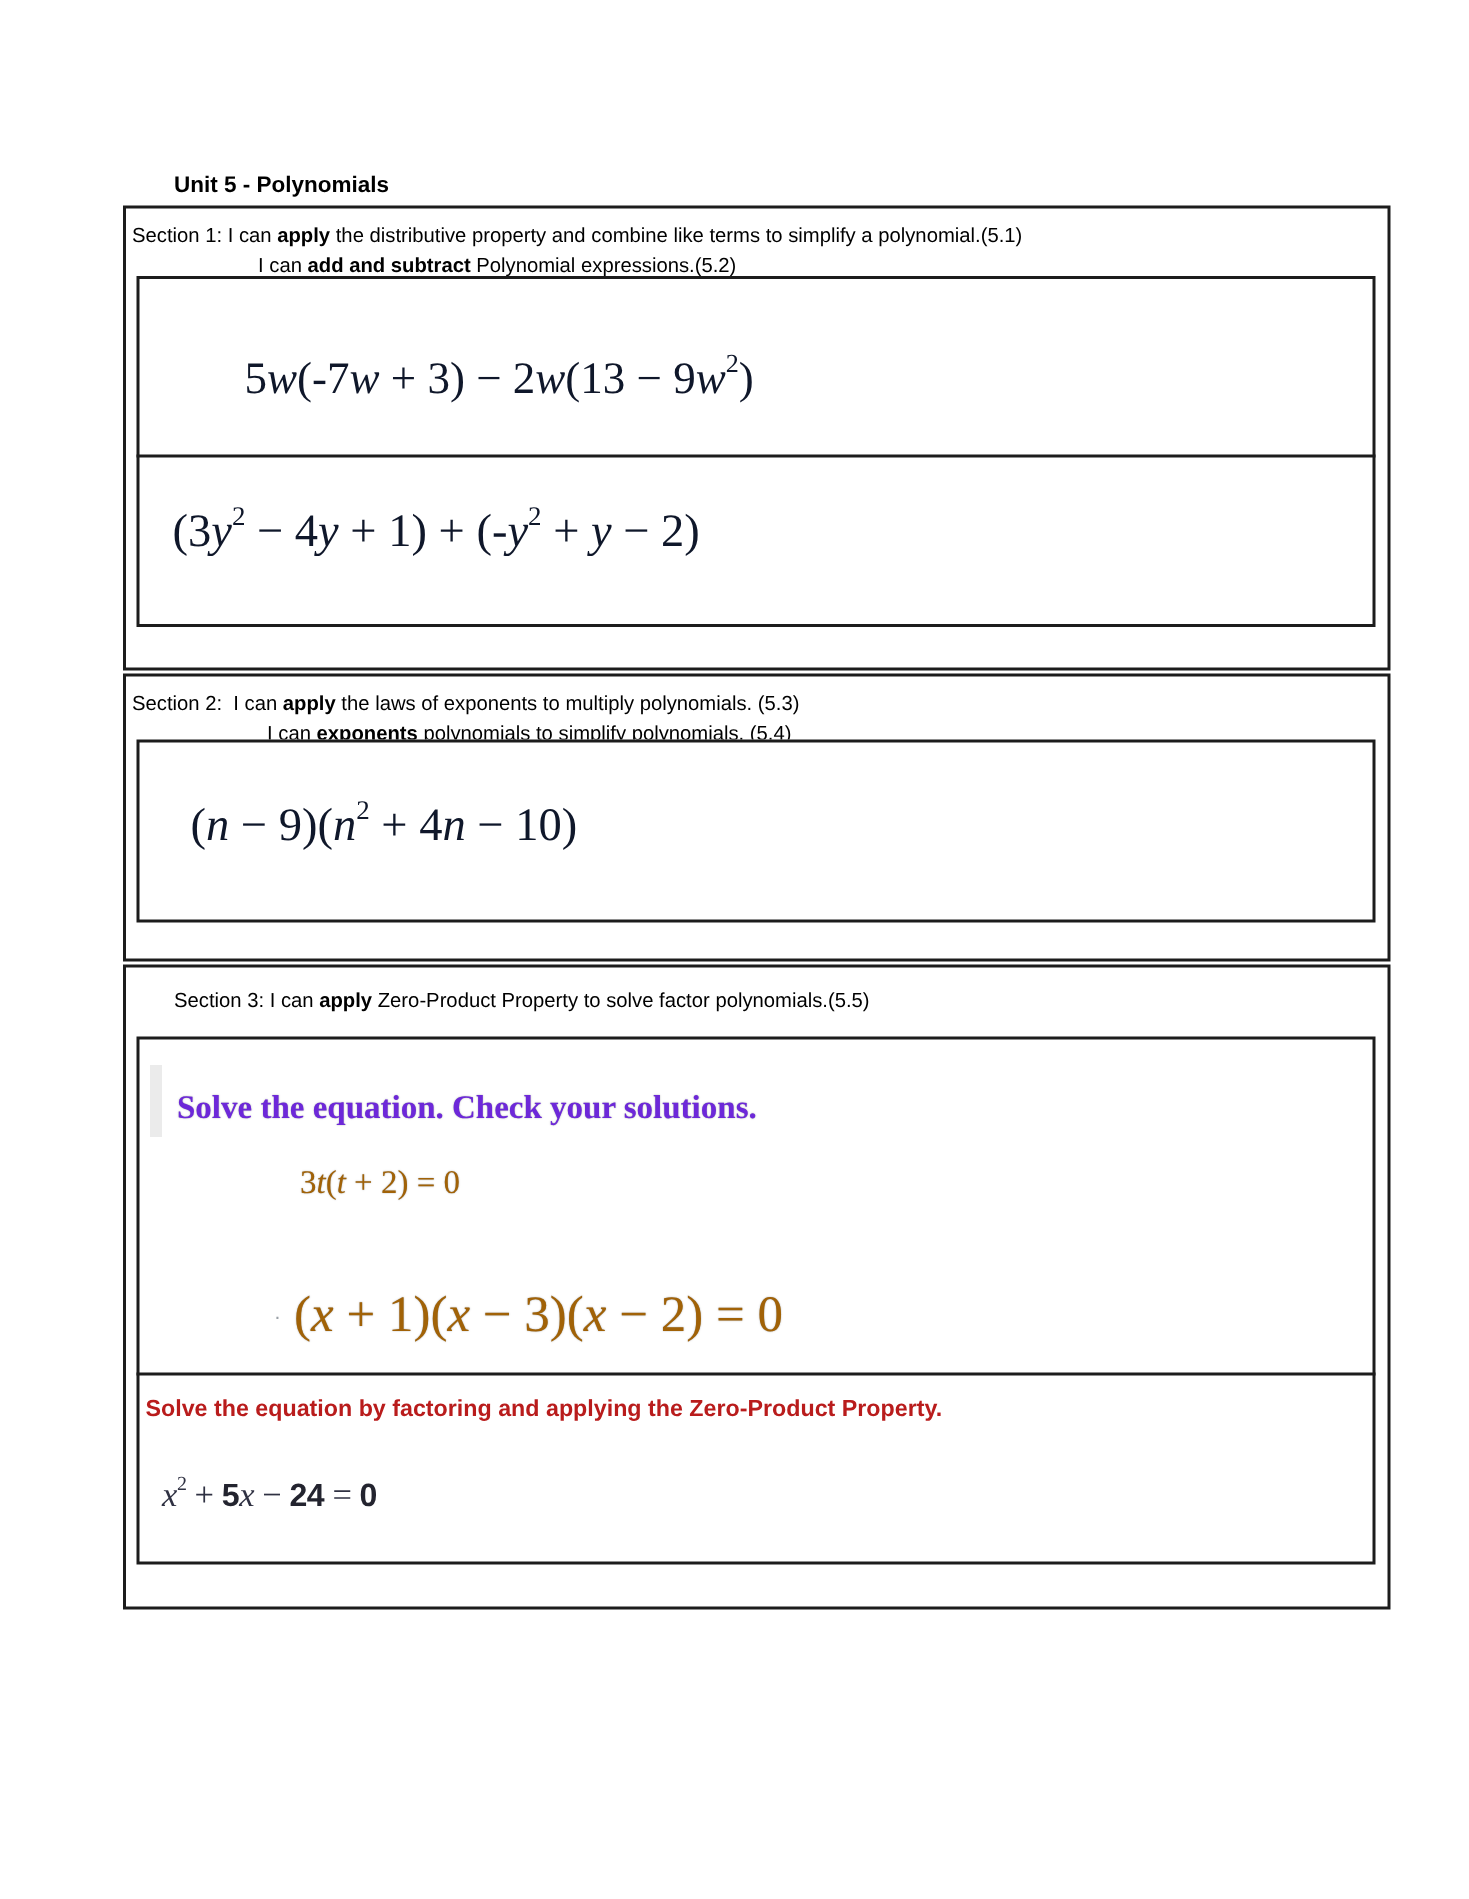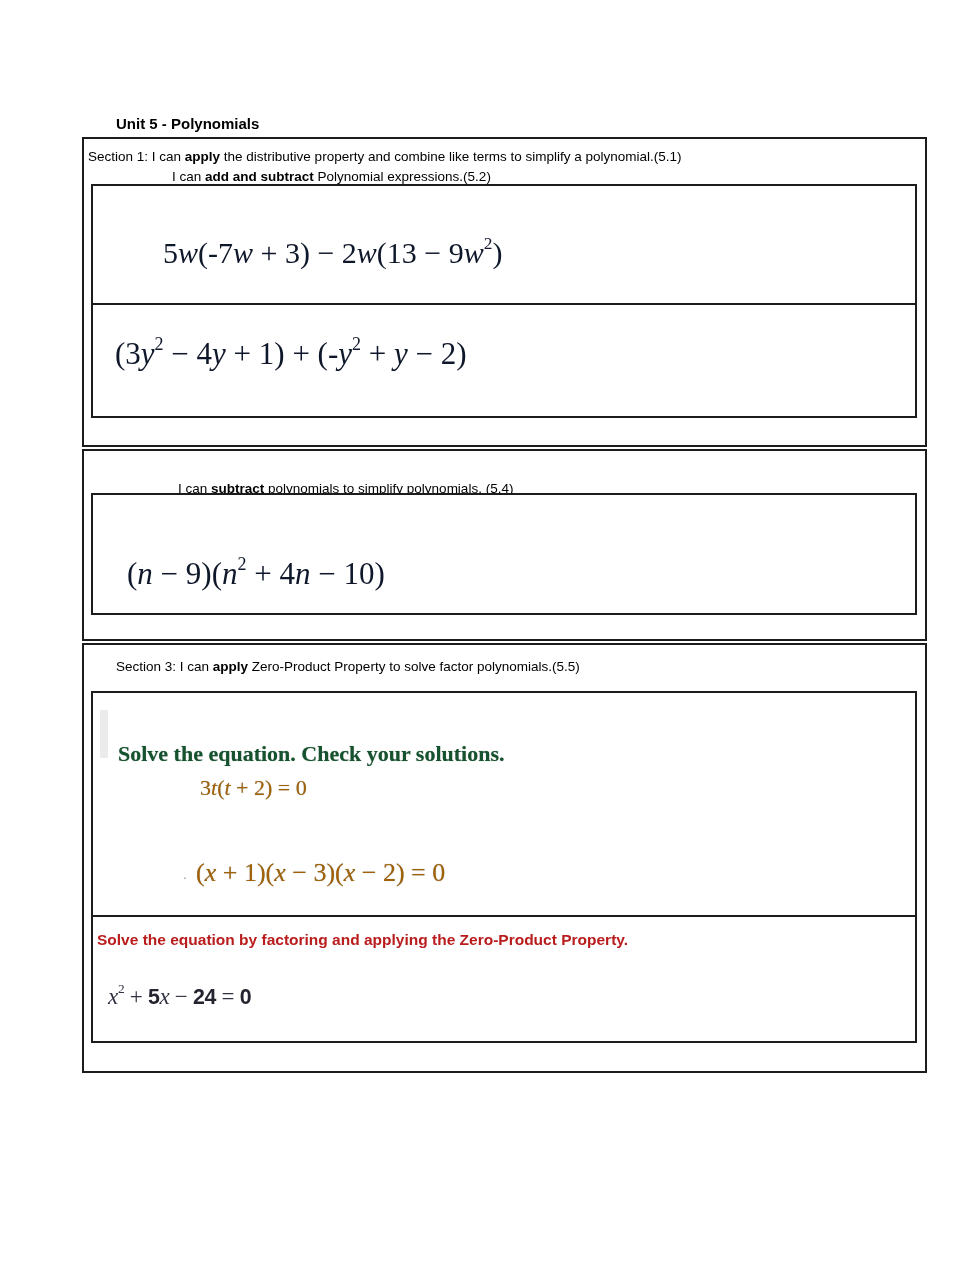--- a/index.html
+++ b/index.html
@@ -11,26 +11,26 @@
   .hline{position:absolute;height:2px;background:#1c1c1c;}
   .secline{position:absolute;font-size:13.5px;white-space:pre-wrap;line-height:18px;}
   .secline .b{font-weight:bold;}
   .heading-sans{position:absolute;font-size:15.5px;font-weight:bold;}
   .math{position:absolute;font-family:"Liberation Serif",serif;white-space:pre;color:#0f172a;}
   .math .it{font-style:italic;}
   .math .b{font-family:"Liberation Sans",sans-serif;font-weight:bold;font-size:0.93em;}
   .math sup{font-size:58%;line-height:0;position:relative;top:-0.15em;}
   .m1{left:163px;top:236px;font-size:30px;}
   .m2{left:115px;top:336px;font-size:31px;}
-  .m3{left:127px;top:532px;font-size:31px;margin-top:24px;}
+  .m3{left:127px;top:532px;font-size:31px;}
   .scan{color:#a16207;text-shadow:0 0 1px rgba(70,74,82,.55);}
   .heading-serif{position:absolute;left:118px;top:725px;font-family:"Liberation Serif",serif;
-                 font-weight:bold;font-size:22px;color:#14532d;text-shadow:0 0 1px rgba(58,61,66,.5);margin-top:16px;}
+                 font-weight:bold;font-size:22px;color:#6d28d9;text-shadow:0 0 1px rgba(58,61,66,.5);}
   .m4{left:200px;top:775px;font-size:22px;}
-  .m5{left:196px;top:858px;font-size:26px;}
+  .m5{left:196px;top:858px;font-size:34px;}
   .scan-bar{position:absolute;left:100px;top:710px;width:8px;height:48px;background:#ebebeb;}
   .scan-dot{position:absolute;left:183px;top:866px;font-size:14px;color:#9aa0a6;}
   .heading-blue{position:absolute;left:97px;top:931px;font-size:15.5px;font-weight:bold;}
   .m6{left:108px;top:984px;font-size:23px;letter-spacing:-0.3px;color:#2f3142;}
   .m6 .b{color:#23242f;}
 </style>
 </head>
 <body>
 
 <div class="page">
@@ -40,21 +40,22 @@
   <div class="outer" style="left:82px;top:137px;width:845px;height:310px;">
   </div>
   <div class="secline" style="left:88px;top:148px;"><span>Section 1: I can </span><span class="b">apply</span><span> the distributive property and combine like terms to simplify a polynomial.(5.1)</span></div>
   <div class="secline" style="left:172px;top:168px;"><span>I can </span><span class="b">add and subtract</span><span> Polynomial expressions.(5.2)</span></div>
   <div class="inner" style="left:91px;top:184px;width:826px;height:234px;"></div>
   <div class="math m1"><span>5</span><span class="it">w</span><span>(-7</span><span class="it">w</span><span> + 3) − 2</span><span class="it">w</span><span>(13 − 9</span><span class="it">w</span><sup>2</sup><span>)</span></div>
   <div class="hline" style="left:91px;top:303px;width:826px;"></div>
   <div class="math m2"><span>(3</span><span class="it">y</span><sup>2</sup><span> − 4</span><span class="it">y</span><span> + 1) + (-</span><span class="it">y</span><sup>2</sup><span> + </span><span class="it">y</span><span> − 2)</span></div>
 
   <div class="outer" style="left:82px;top:449px;width:845px;height:192px;"></div>
-  <div class="secline" style="left:178px;top:480px;"><span>I can </span><span class="b">subtract</span><span> polynomials to simplify polynomials. (5.4)</span></div>
+  <div class="secline" style="left:88px;top:460px;"><span>Section 2:  I can </span><span class="b">apply</span><span> the laws of exponents to multiply polynomials. (5.3)</span></div>
+  <div class="secline" style="left:178px;top:480px;"><span>I can </span><span class="b">exponents</span><span> polynomials to simplify polynomials. (5.4)</span></div>
   <div class="inner" style="left:91px;top:493px;width:826px;height:122px;"></div>
   <div class="math m3"><span>(</span><span class="it">n</span><span> − 9)(</span><span class="it">n</span><sup>2</sup><span> + 4</span><span class="it">n</span><span> − 10)</span></div>
 
   <div class="outer" style="left:82px;top:643px;width:845px;height:430px;"></div>
   <div class="secline" style="left:88px;top:658px;margin-left:28px;"><span>Section 3: I can </span><span class="b">apply</span><span> Zero-Product Property to solve factor polynomials.(5.5)</span></div>
   <div class="inner" style="left:91px;top:691px;width:826px;height:352px;"></div>
 
   <div class="scan-bar"></div>
   <div class="heading-serif">Solve the equation. Check your solutions.</div>
   <div class="math m4 scan"><span>3</span><span class="it">t</span><span>(</span><span class="it">t</span><span> + 2) = 0</span></div>

